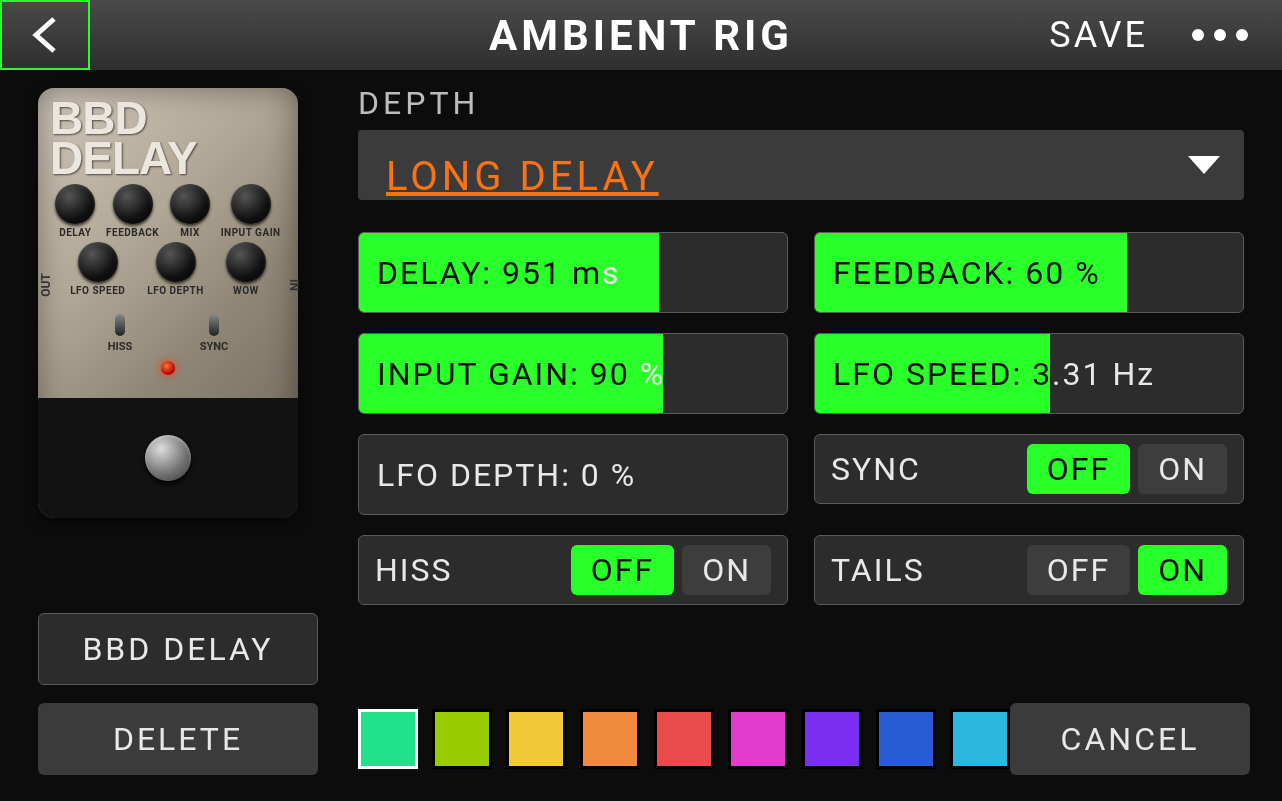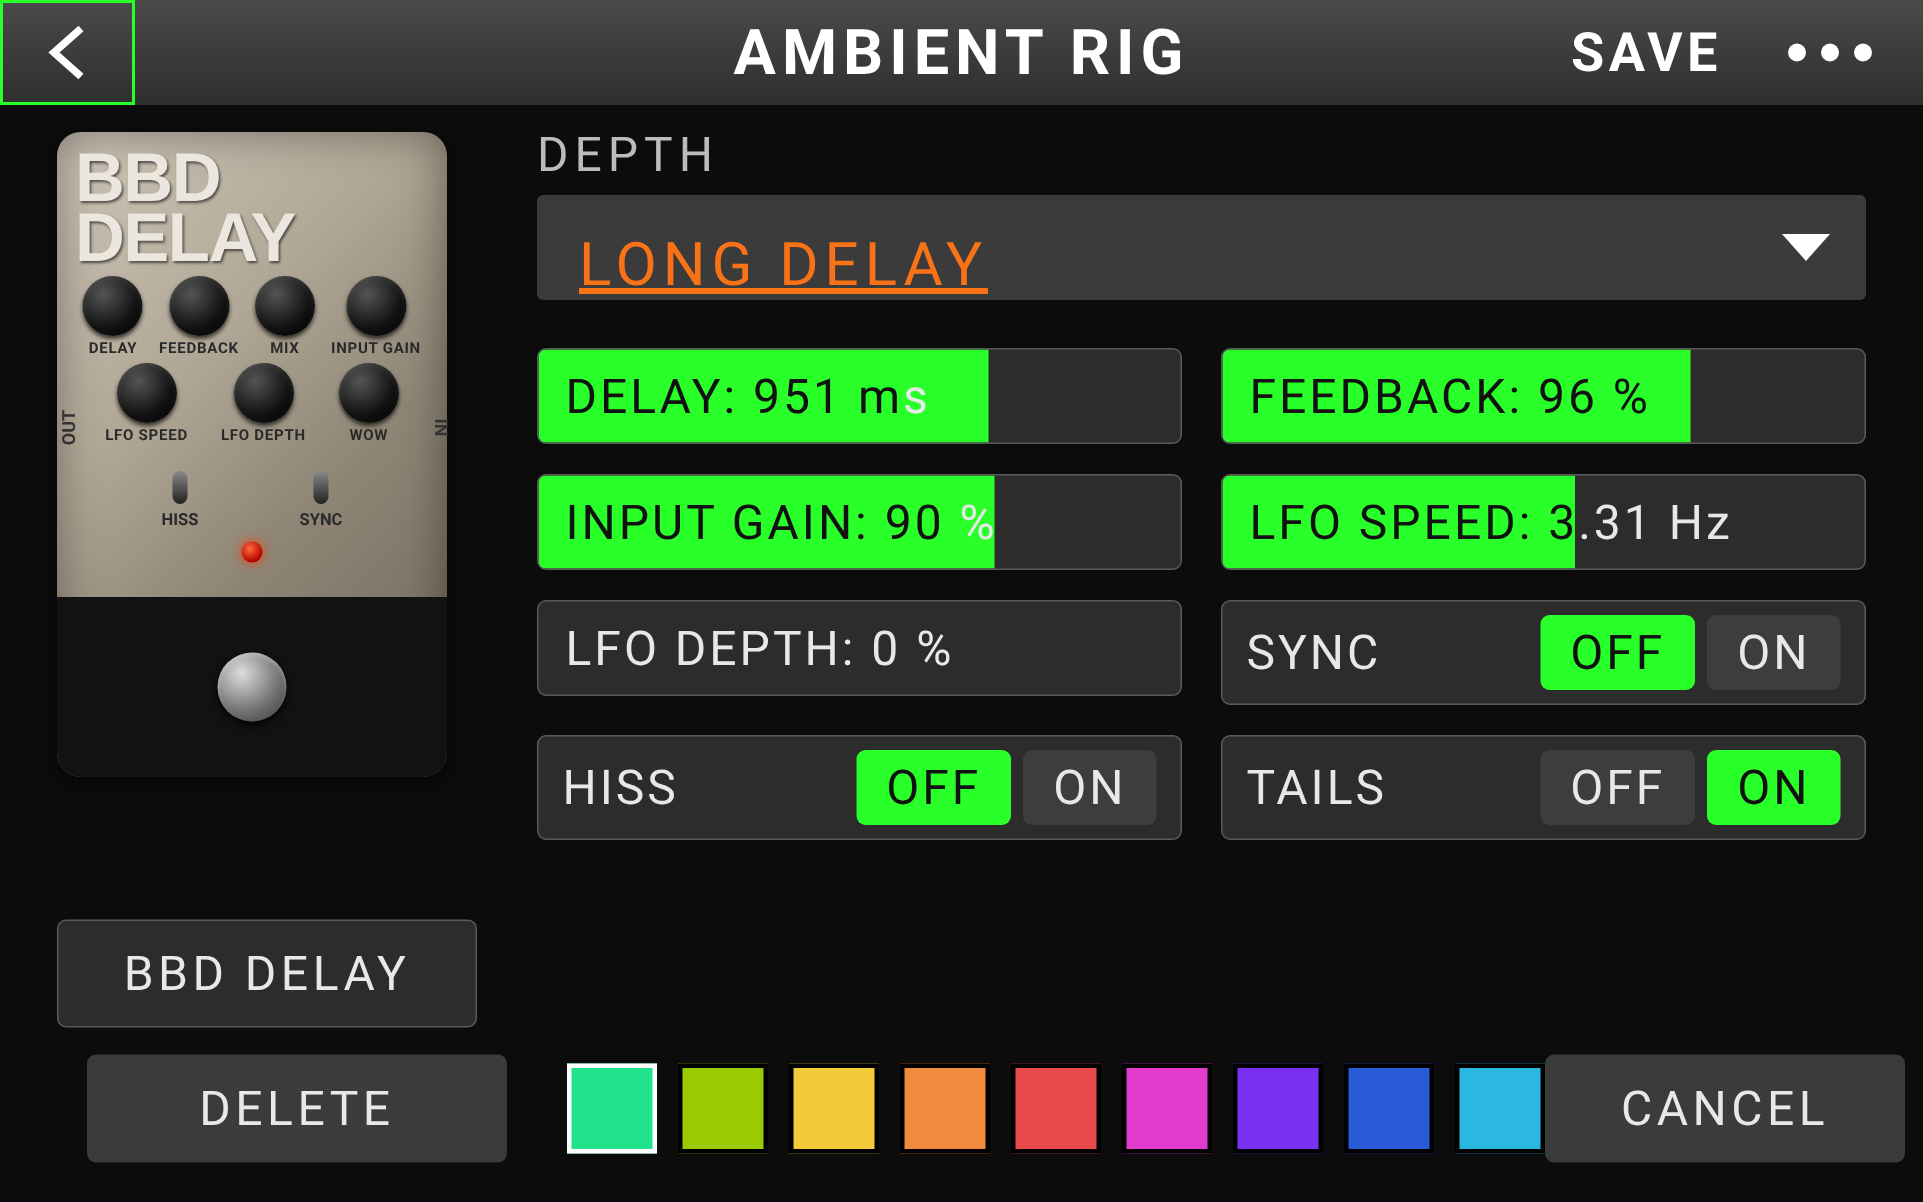--- a/index.html
+++ b/index.html
@@ -35,21 +35,21 @@
     text-align: center;
     font-size: 42px;
     font-weight: 700;
     letter-spacing: 4px;
     color: #fff;
     pointer-events: none;
   }
   .save-btn {
     margin-left: auto;
     font-size: 36px;
-    font-weight: 700;
+    font-weight: 400;
     letter-spacing: 3px;
     color: #fff;
     padding: 0 30px;
     cursor: pointer;
   }
   .more-btn {
     display: flex;
     gap: 10px;
     padding: 0 34px 0 14px;
     cursor: pointer;
@@ -159,21 +159,21 @@
   }
 
   .param-grid {
     margin-top:32px;
     display:grid;
     grid-template-columns: 1fr 1fr;
     column-gap:26px;
     row-gap:20px;
   }
   .param {
-    height:64px;
+    height:81px;
     border:1px solid #5a5a5a;
     border-radius:6px;
     background:#2c2c2c;
     position:relative;
     overflow:hidden;
     font-size:32px;
     letter-spacing:2px;
     display:flex;
     align-items:center;
     padding:0 18px;
@@ -216,21 +216,21 @@
 
   
   .bottom {
     position:absolute;
     left:38px; right:38px;
     display:grid;
     grid-template-columns: 280px 1fr;
     column-gap:40px;
   }
   .bottom.row1 { bottom:116px; }
-  .bottom.row2 { bottom:26px;margin-left:20px; }
+  .bottom.row2 { bottom:26px; }
 
   .btn {
     height:72px;
     border:1px solid #5a5a5a;
     border-radius:6px;
     background:#2c2c2c;
     display:flex; align-items:center; justify-content:center;
     font-size:32px; letter-spacing:3px; color:#e8e8e8;
     cursor:pointer;
   }
@@ -338,21 +338,21 @@
       <span class="caret"></span>
     </div>
 
     <div class="param-grid">
       <div class="param">
           <div class="fill" style="width: 70%;"></div>
           <div class="text"><span>DELAY: 951 m</span><span class="after">s</span></div>
         </div>
       <div class="param">
           <div class="fill" style="width: 73%;"></div>
-          <div class="text"><span>FEEDBACK: 96 %</span><span class="after"></span></div>
+          <div class="text"><span>FEEDBACK: 60 %</span><span class="after"></span></div>
         </div>
       <div class="param">
           <div class="fill" style="width: 71%;"></div>
           <div class="text"><span>INPUT GAIN: 90</span><span class="after"> %</span></div>
         </div>
       <div class="param">
           <div class="fill" style="width: 55%;"></div>
           <div class="text"><span>LFO SPEED: 3</span><span class="after">.31 Hz</span></div>
         </div>
       <div class="param no-fill">

